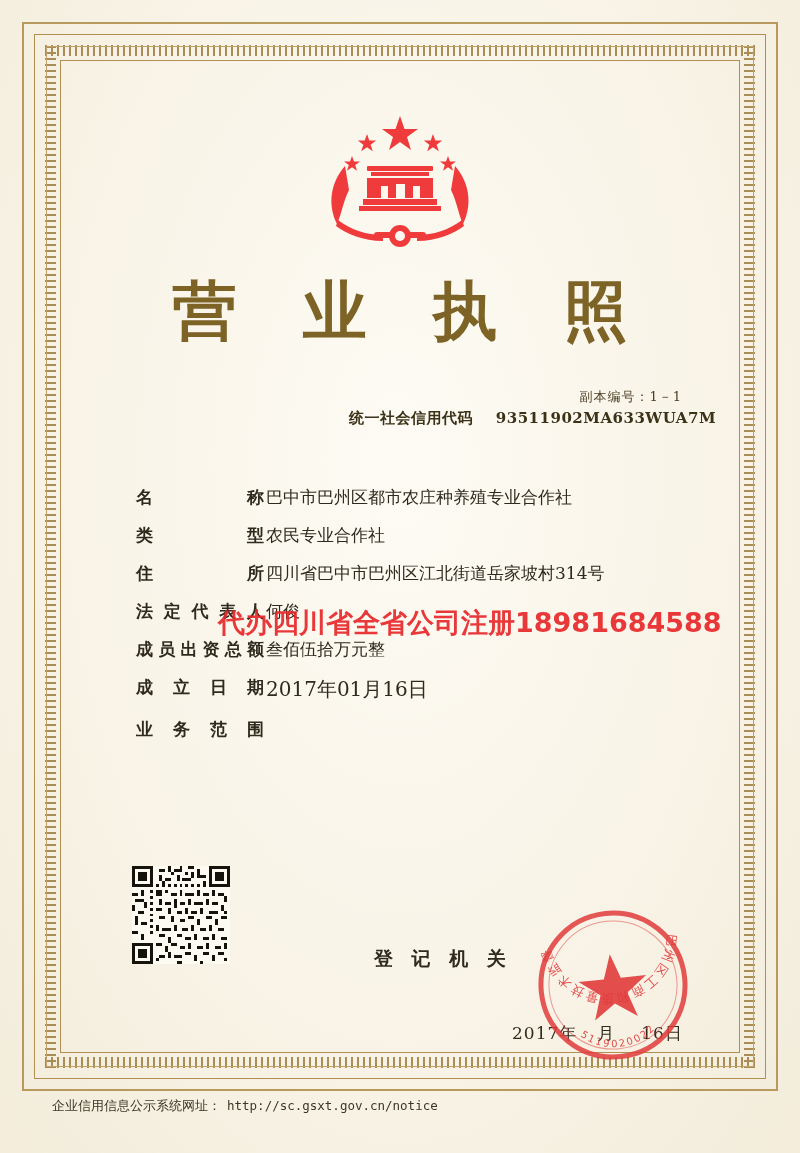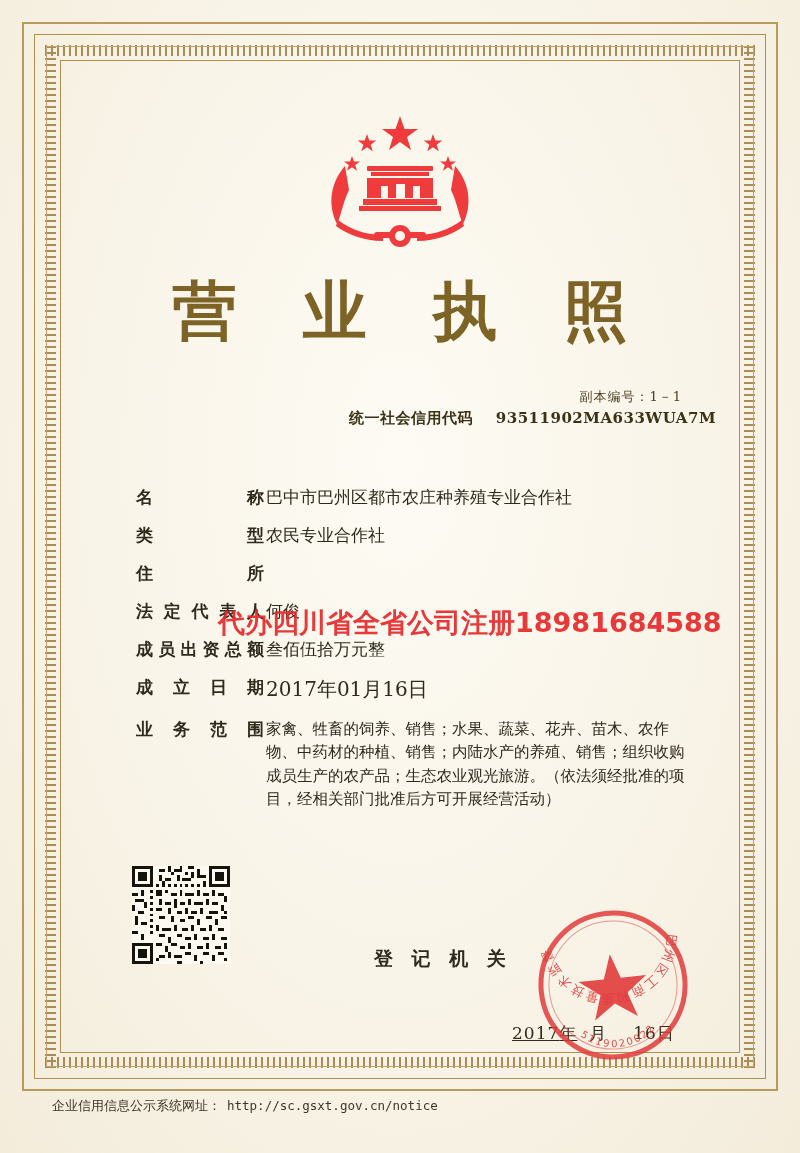--- a/index.html
+++ b/index.html
@@ -124,21 +124,21 @@
     position:absolute;left:374px;top:946px;
     font-family:"DejaVu Serif","Liberation Serif",serif;
     font-size:19px;font-weight:bold;letter-spacing:6px;color:#2e2a1c;
   }
   .date-line{
     position:absolute;left:512px;top:1022px;
     font-family:"DejaVu Serif","Liberation Serif",serif;
     font-size:17px;color:#2e2a1c;letter-spacing:1px;
   }
   .date-line i{font-style:normal;display:inline-block;}
-  .d-y{margin-right:12px;text-decoration:underline;}
+  .d-y{margin-right:20px;}
   .d-m{margin:0 26px 0 0;}
   .d-d{}
 
   
   .seal{
     position:absolute;left:534px;top:906px;width:158px;height:158px;
     transform:rotate(-6deg);
   }
 
   
@@ -229,20 +229,21 @@
           <span>型</span>
       </div>
       <div class="value">农民专业合作社</div>
     </div>
 
     <div class="row">
       <div class="label">
         <span>住</span>
           <span>所</span>
       </div>
+      <div class="value">四川省巴中市巴州区江北街道岳家坡村314号</div>
     </div>
 
     <div class="row">
       <div class="label">
         <span>法</span>
           <span>定</span>
           <span>代</span>
           <span>表</span>
           <span>人</span>
       </div>
@@ -271,21 +272,20 @@
       <div class="value num">2017年01月16日</div>
     </div>
 
     <div class="row">
       <div class="label">
         <span>业</span>
           <span>务</span>
           <span>范</span>
           <span>围</span>
       </div>
-      <div class="value small">家禽、牲畜的饲养、销售；水果、蔬菜、花卉、苗木、农作物、中药材的种植、销售；内陆水产的养殖、销售；组织收购成员生产的农产品；生态农业观光旅游。（依法须经批准的项目，经相关部门批准后方可开展经营活动）</div>
     </div>
 
   </div>
 
   <div class="watermark">代办四川省全省公司注册18981684588</div>
 
   <div class="qr">
     <svg viewBox="0 0 33 33" width="98" height="98" shape-rendering="crispEdges">
       <rect width="33" height="33" fill="#fdfaf2"></rect>
       <g fill="#16130c">

